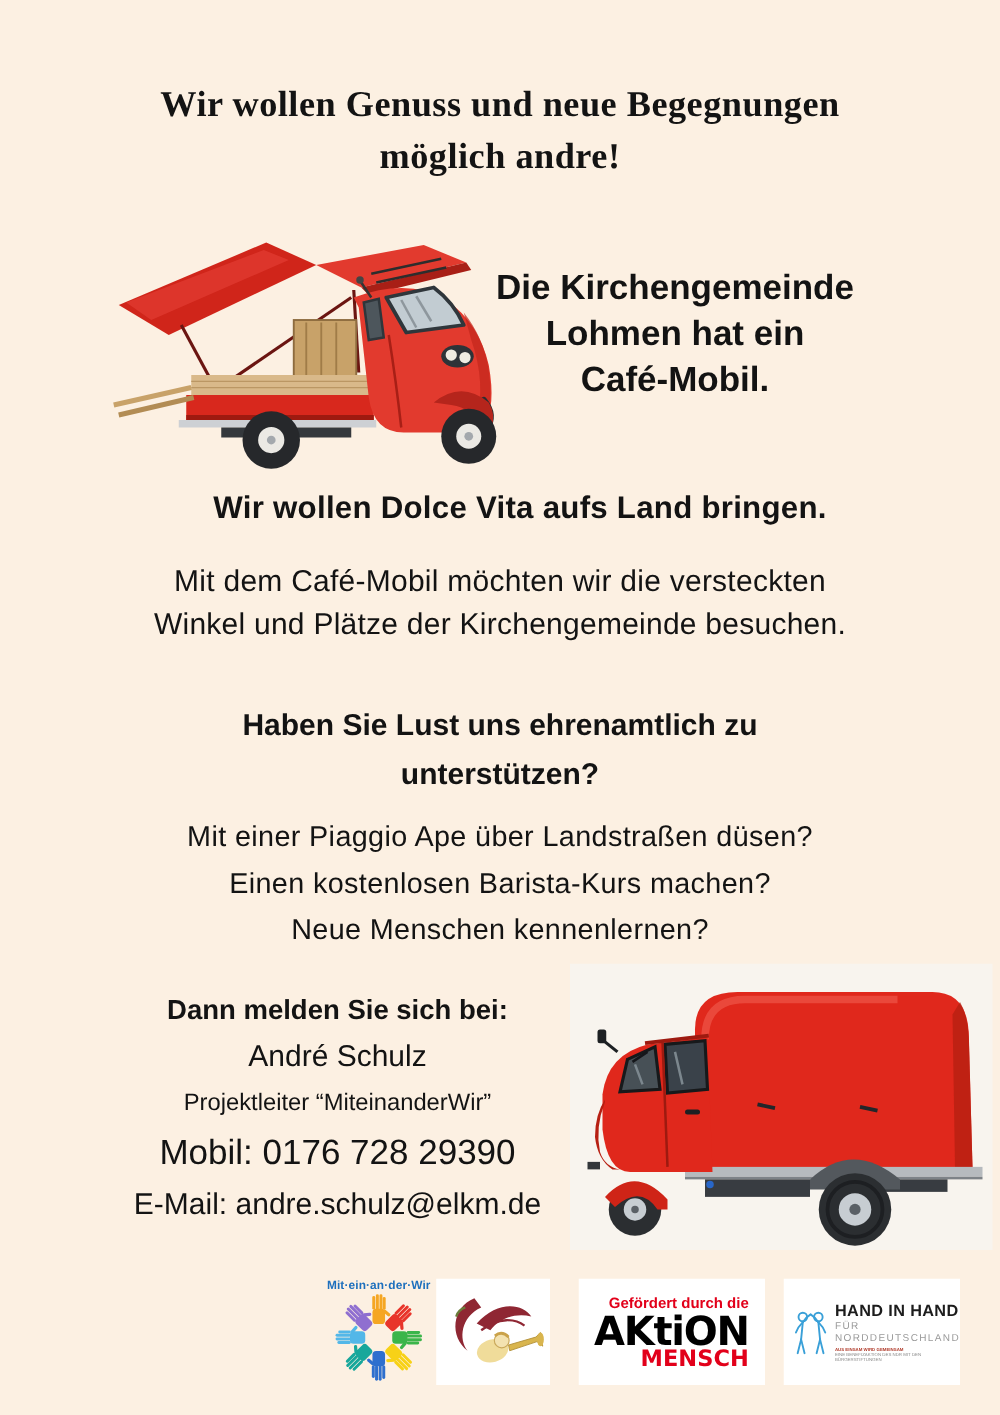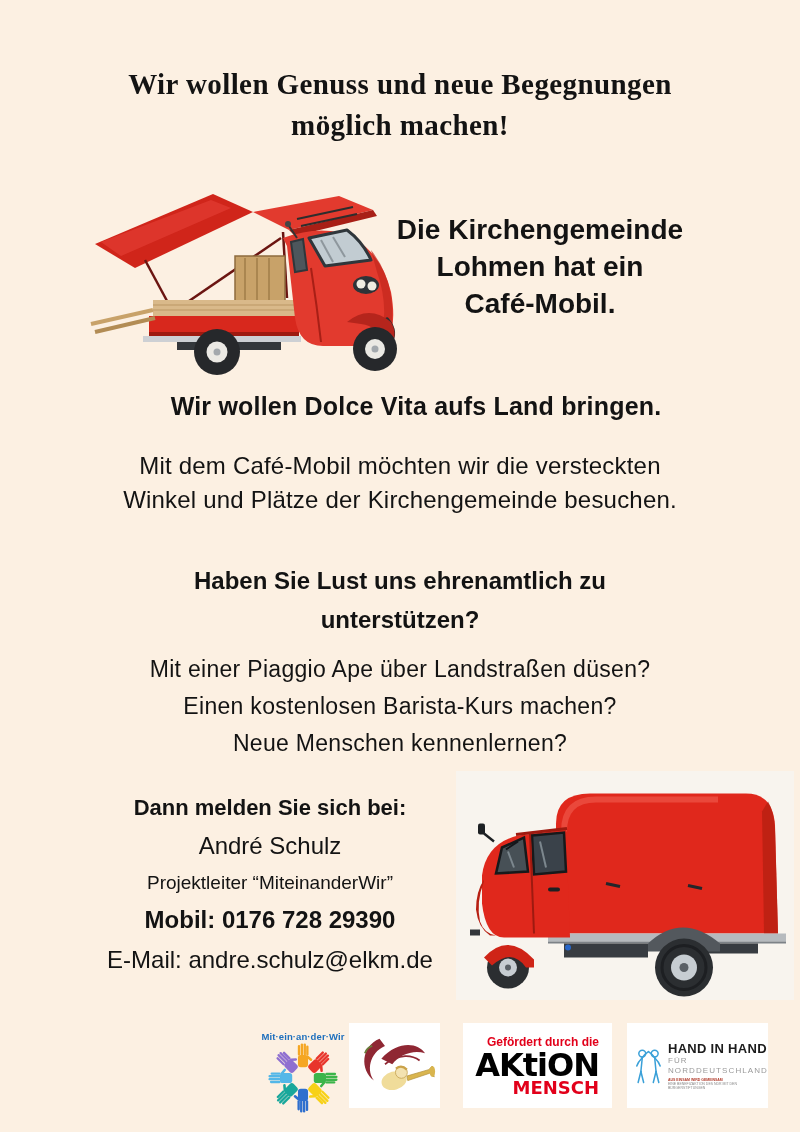--- a/index.html
+++ b/index.html
@@ -32,54 +32,54 @@
   .questions{
     position:absolute; top:651px; left:0; width:800px;
     font-size:23px; font-weight:400; line-height:37px; letter-spacing:.3px;
   }
   .contact{
     position:absolute; top:795px; left:35px; width:470px; text-align:center;
   }
   .contact .c-head{font-size:22px; font-weight:700; margin-bottom:11px;}
   .contact .c-name{font-size:24px; margin-bottom:12px;}
   .contact .c-role{font-size:19px; margin-bottom:12px;}
-  .contact .c-mobile{font-size:24px; margin-bottom:12px;font-weight:bold;}
+  .contact .c-mobile{font-size:28px; margin-bottom:12px;}
   .contact .c-email{font-size:24px;}
 
   .truck1{position:absolute; left:85px; top:186px; width:330px; height:195px;}
   .truck2-wrap{
     position:absolute; left:456px; top:771px; width:338px; height:229px;
     background:#f8f4ee;
   }
   .truck1 svg,.truck2-wrap svg{display:block;width:100%;height:100%;}
 
   .logo-card{position:absolute; top:1023px; height:85px; background:#ffffff;}
   .logo-mw{position:absolute; top:1020px; left:260px; width:86px; height:90px; background:transparent;
-    display:flex; flex-direction:column; align-items:center;margin-top:8px;}
+    display:flex; flex-direction:column; align-items:center;}
   .mw-title{font-size:9.5px; font-weight:700; color:#1d6fbd; margin-top:3px; letter-spacing:.1px; white-space:nowrap;}
   .logo-angel{left:349px; width:91px; display:flex; align-items:center; justify-content:center;}
   .logo-aktion{left:463px; width:149px; display:flex; flex-direction:column; align-items:flex-end; justify-content:center; padding:12px; box-sizing:border-box; padding-right:13px;}
   .am-pre{font-size:12px; font-weight:700; color:#e2001a; margin-bottom:2px;}
   .am-main{font-size:32px; font-weight:800; color:#000000; line-height:28px; letter-spacing:-1px; font-family:"DejaVu Sans", sans-serif;}
   .am-sub{font-size:18px; font-weight:800; color:#e2001a; line-height:18px; font-family:"DejaVu Sans", sans-serif;}
   .logo-hand{left:627px; width:141px; display:flex; align-items:center; box-sizing:border-box; padding-left:7px;}
   .hh-text{margin-left:5px; display:flex; flex-direction:column;}
   .hh-l1{font-size:13px; font-weight:700; color:#1c1c1c; letter-spacing:.3px; line-height:14px;}
   .hh-l2{font-size:8px; color:#9a9a9a; letter-spacing:1.1px; line-height:10px;}
   .hh-l3{font-size:3.5px; color:#b03a2a; font-weight:700; margin-top:2px; line-height:4px;}
   .hh-l4{font-size:3.5px; color:#8a8a8a; line-height:4px;}
 </style>
 </head>
 <body>
 
 <div class="page">
 
   <div class="title ctr">
     <div>Wir wollen Genuss und neue Begegnungen</div>
-    <div>möglich machen!</div>
+    <div>möglich andre!</div>
   </div>
 
   <div class="truck1">
     <svg viewBox="0 0 330 195">
       <g>
         <polygon points="10,58 128,8 168,26 50,82" fill="#d0251a"></polygon>
         <polygon points="16,56 126,14 146,22 36,70" fill="#e8443a" opacity="0.55"></polygon>
         <polygon points="168,26 254,10 288,24 204,44" fill="#e23a2e"></polygon>
         <polygon points="204,44 288,24 292,30 210,50" fill="#a81f16"></polygon>
         <line x1="216" y1="40" x2="272" y2="28" stroke="#2d2d2d" stroke-width="2"></line>

